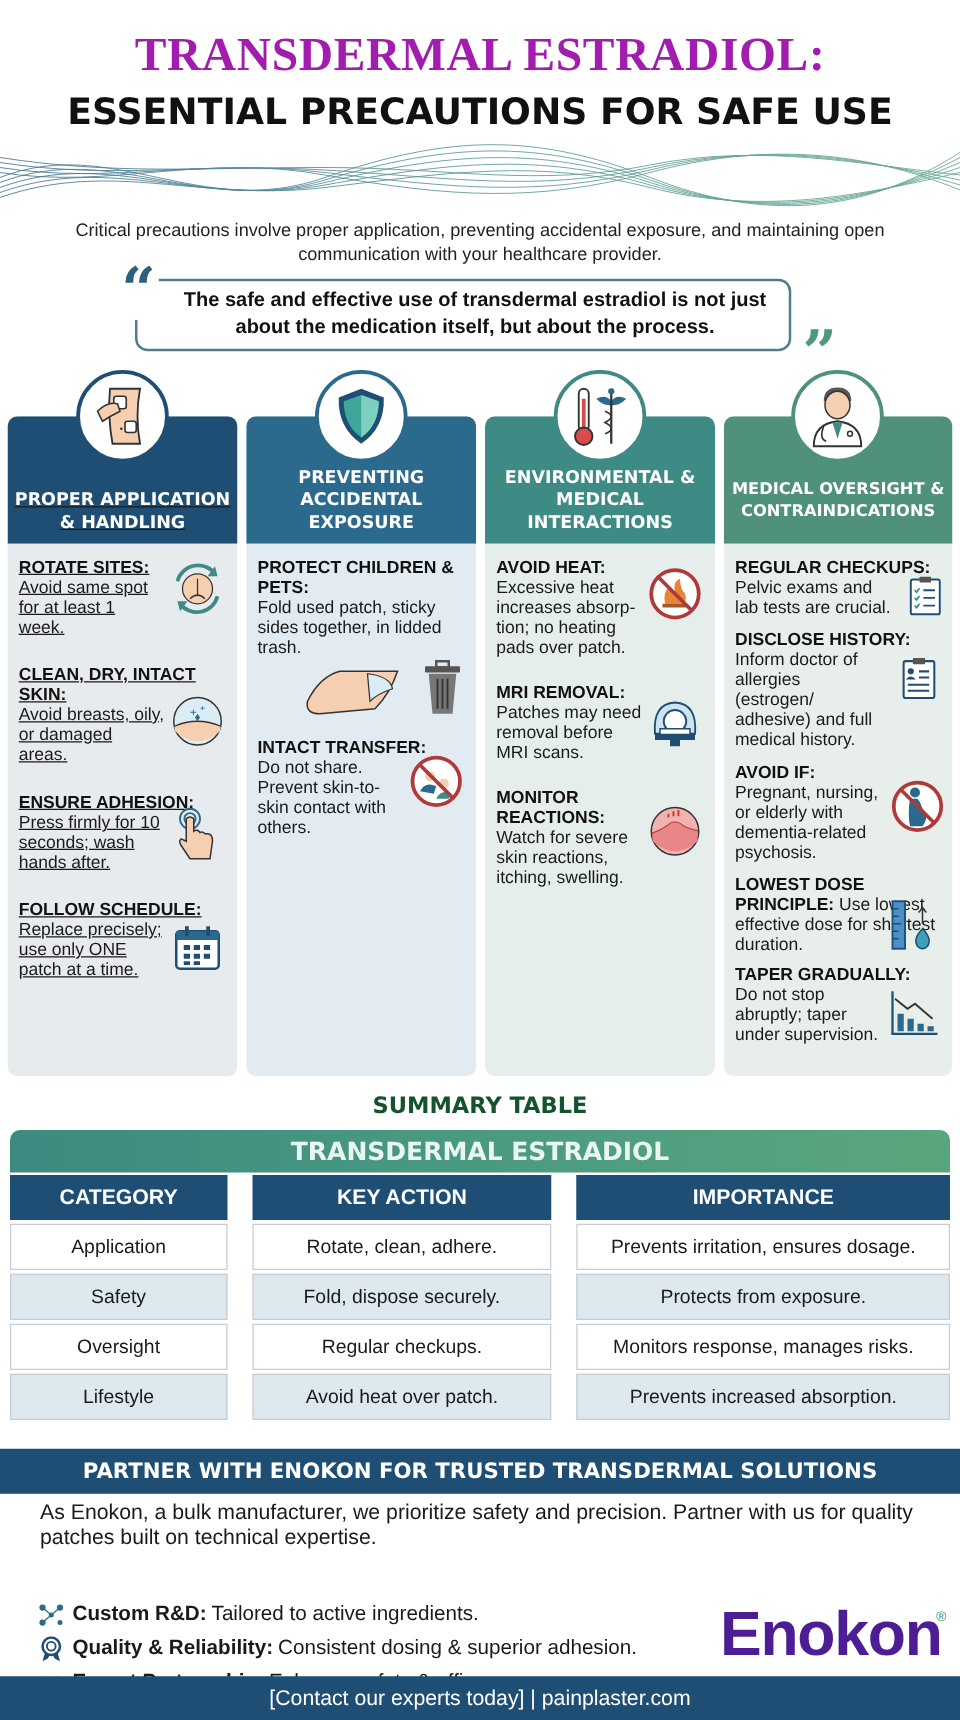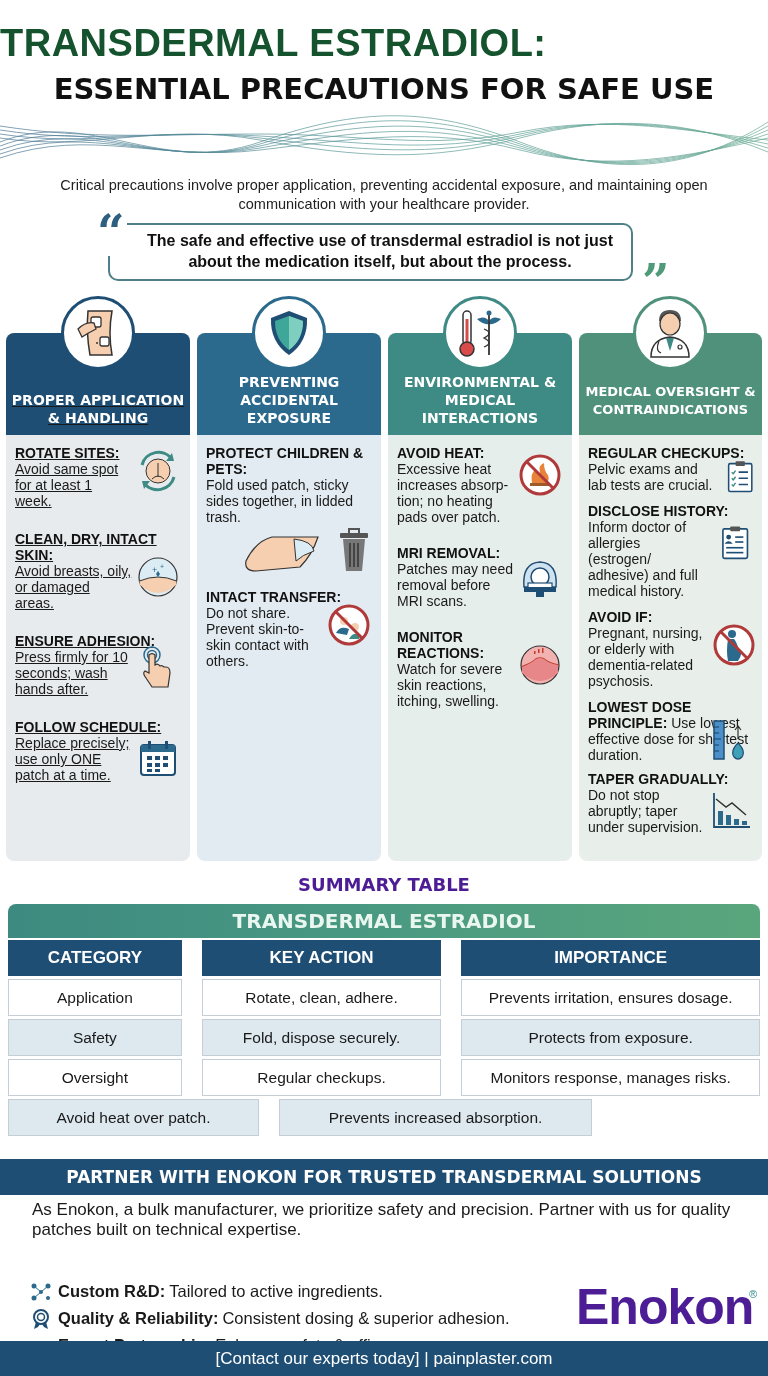--- a/index.html
+++ b/index.html
@@ -1,20 +1,20 @@
 <!DOCTYPE html>
 <html><head>
 <meta charset="utf-8">
 <style>
   * { box-sizing: border-box; margin: 0; padding: 0; }
   html, body { width: 768px; height: 1376px; background: #ffffff; overflow: hidden; }
   body { font-family: "Liberation Sans", sans-serif; color: #1a1a1a; position: relative; }
 
-  .title1 { position: absolute; top: 22px; left: 0; width: 768px; 
-    font-family: Liberation Sans, sans-serif; font-weight: bold; font-size: 38px; color: #14532d; letter-spacing: 0.5px; }
+  .title1 { position: absolute; top: 22px; left: 0; width: 768px; text-align: center;
+    font-family: Liberation Serif, serif; font-weight: bold; font-size: 38px; color: #a21caf; letter-spacing: 0.5px; }
   .title2 { position: absolute; top: 72px; left: 0; width: 768px; text-align: center;
     font-family: "DejaVu Sans", sans-serif; font-weight: bold; font-size: 29px; color: #111; }
   .waves { position: absolute; top: 112px; left: 0; width: 768px; height: 62px; }
 
   .intro { position: absolute; top: 176px; left: 60px; width: 648px; text-align: center; font-size: 14.5px; line-height: 19px; color: #222; }
 
   .quote-box { position: absolute; top: 223px; left: 108px; width: 525px; height: 58px;
     border: 2.5px solid #4f7f88; border-radius: 10px; }
   .quote-open { position: absolute; top: 208px; left: 95px; font-family: "DejaVu Serif", serif; font-size: 48px; font-weight: bold; color: #2f5f7f; line-height: 48px; background:#fff; padding: 0 2px; }
   .quote-close { position: absolute; top: 258px; left: 640px; font-family: "DejaVu Serif", serif; font-size: 48px; font-weight: bold; color: #4e9a7a; line-height: 48px; background:#fff; padding: 0 2px; }
@@ -35,21 +35,21 @@
   .ic2 { left: 252px; border: 3px solid #2b6a8c; }
   .ic3 { left: 443px; border: 3px solid #3e8a84; }
   .ic4 { left: 633px; border: 3px solid #4f917a; }
 
   .item { position: relative; margin-bottom: 14px; padding-right: 50px; }
   .item-title { font-weight: bold; font-size: 14px; line-height: 16px; color: #111; }
   .item-text { font-size: 14px; line-height: 16px; color: #1a1a1a; }
   .item-icon { position: absolute; right: 2px; top: 14px; width: 44px; height: 44px; }
   .wide .item { padding-right: 0; }
 
-  .sum-title { position: absolute; top: 874px; left: 0; width: 768px; text-align: center; font-family: "DejaVu Sans", sans-serif; font-weight: bold; font-size: 18px; color: #4c1d95; }
+  .sum-title { position: absolute; top: 874px; left: 0; width: 768px; text-align: center; font-family: "DejaVu Sans", sans-serif; font-weight: bold; font-size: 18px; color: #14532d; }
   .tbl-banner { position: absolute; top: 904px; left: 8px; width: 752px; height: 34px; border-radius: 8px 8px 0 0; background: linear-gradient(90deg,#3d8a80,#4a9a82,#5aa67c); display: flex; align-items: center; justify-content: center; color: #eaf6f0; font-family: "DejaVu Sans", sans-serif; font-weight: bold; font-size: 20px; }
   .tbl { position: absolute; top: 940px; left: 8px; width: 752px; }
   .tbl-row { display: flex; gap: 20px; margin-bottom: 3px; }
   .tbl-cell { height: 37px; display: flex; align-items: center; justify-content: center; font-size: 15.5px; border: 1px solid #c5ced6; }
   .tbl-head .tbl-cell { background: #1f4e74; color: #fff; font-weight: bold; font-size: 17px; border: none; height: 36px; }
   .w1 { width: 182px; } .w2 { width: 251px; } .w3 { width: 313px; }
   .row-odd .tbl-cell { background: #ffffff; }
   .row-even .tbl-cell { background: #dde8ef; }
 
   .partner-bar { position: absolute; top: 1159px; left: 0; width: 768px; height: 36px; background: #1f4e74; display: flex; align-items: center; justify-content: center; color: #fff; font-family: "DejaVu Sans", sans-serif; font-weight: bold; font-size: 17px; }
@@ -375,20 +375,21 @@
     <div class="tbl-cell w1">Safety</div>
     <div class="tbl-cell w2">Fold, dispose securely.</div>
     <div class="tbl-cell w3">Protects from exposure.</div>
   </div>
   <div class="tbl-row row-odd">
     <div class="tbl-cell w1">Oversight</div>
     <div class="tbl-cell w2">Regular checkups.</div>
     <div class="tbl-cell w3">Monitors response, manages risks.</div>
   </div>
   <div class="tbl-row row-even">
+    <div class="tbl-cell w1">Lifestyle</div>
     <div class="tbl-cell w2">Avoid heat over patch.</div>
     <div class="tbl-cell w3">Prevents increased absorption.</div>
   </div>
 </div>
 
 <div class="partner-bar">PARTNER WITH ENOKON FOR TRUSTED TRANSDERMAL SOLUTIONS</div>
 <div class="partner-text">As Enokon, a bulk manufacturer, we prioritize safety and precision. Partner with us for quality patches built on technical expertise.</div>
 <div class="bullets">
   <div class="bullet">
     <svg class="b-icon" viewBox="0 0 22 20">

